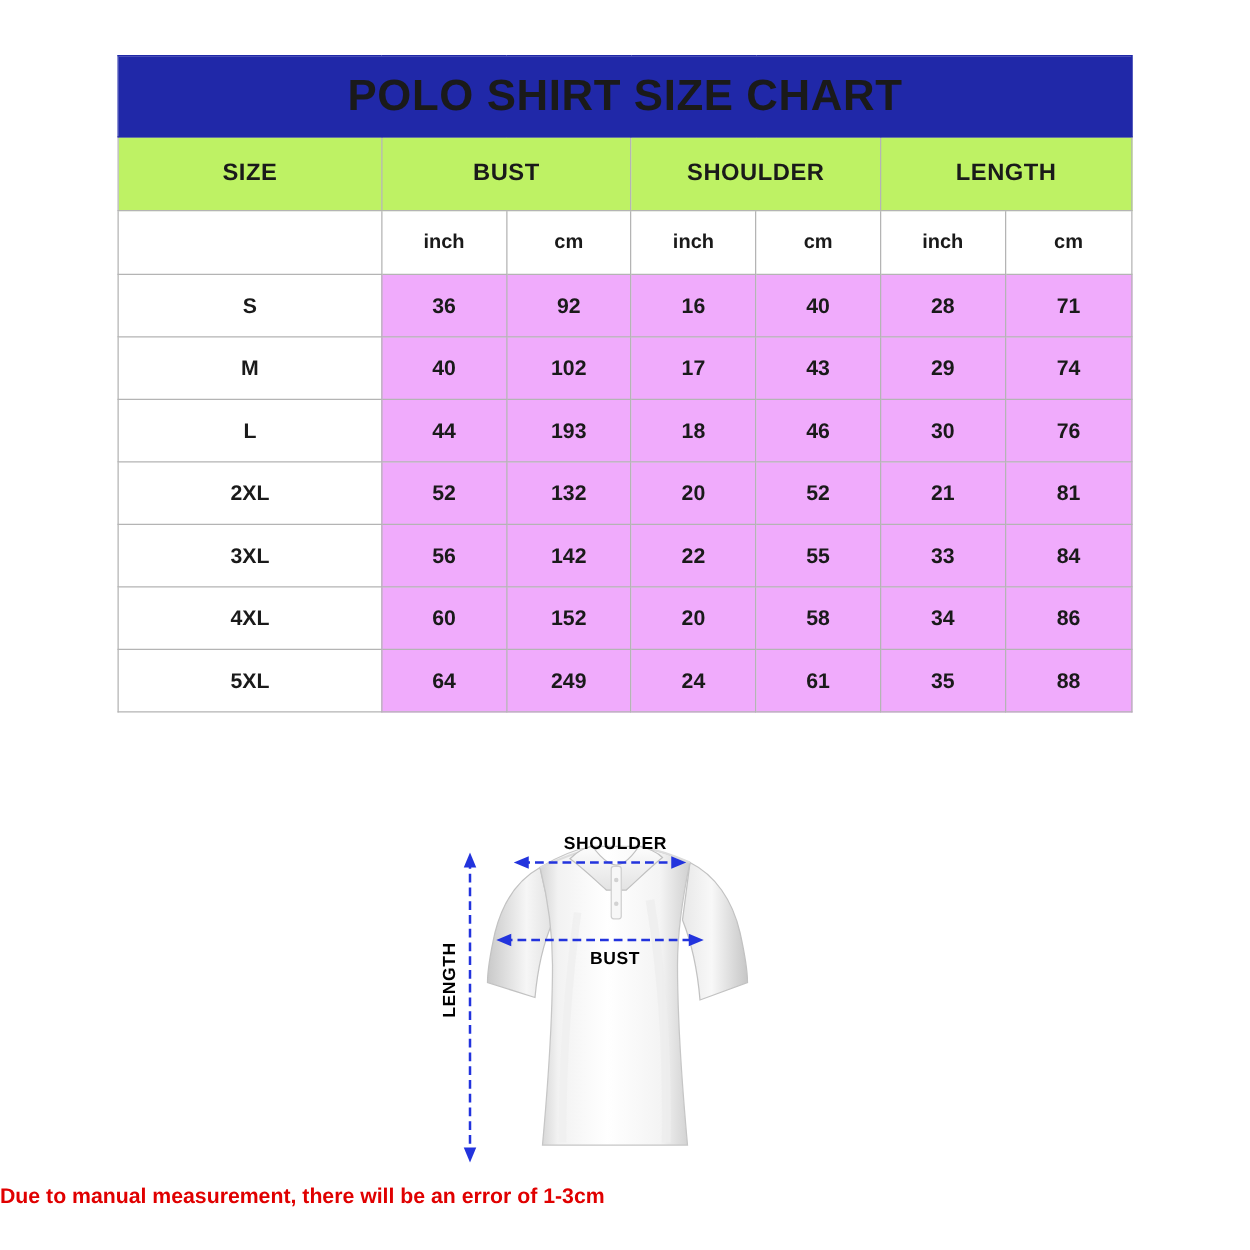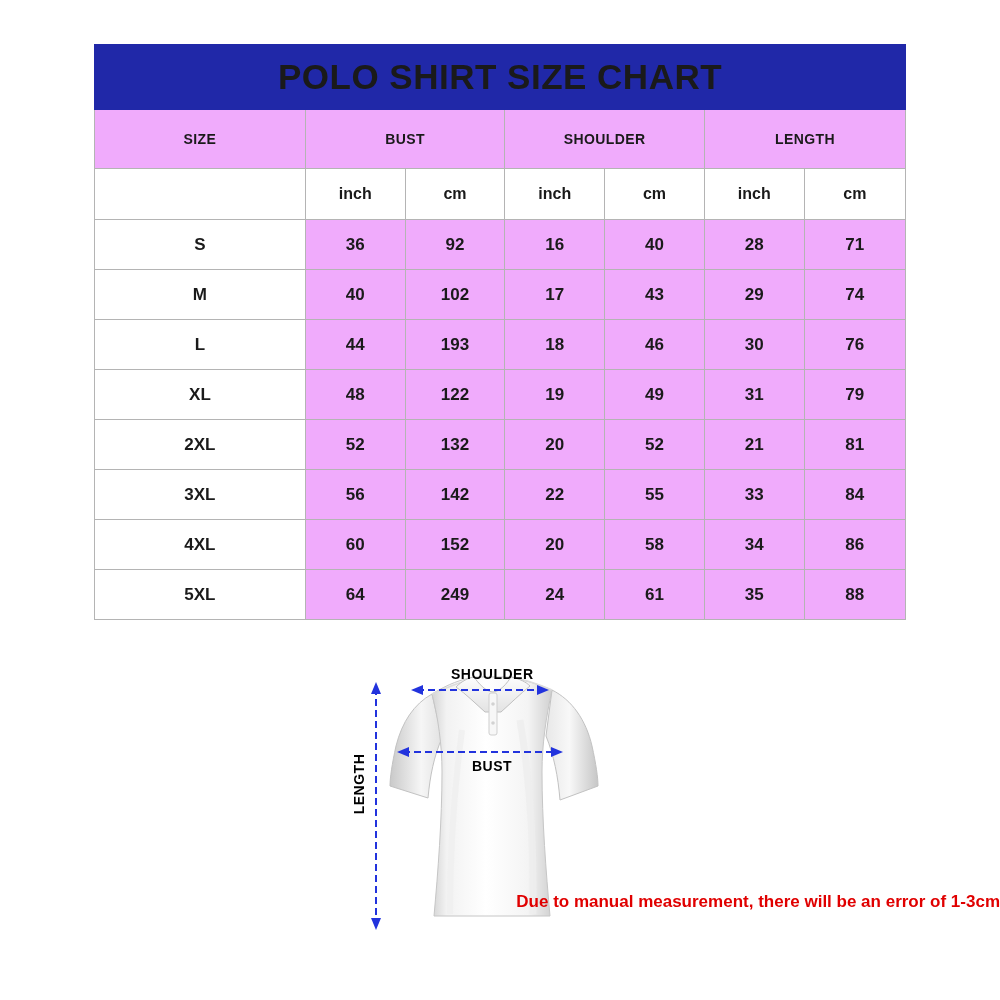--- a/index.html
+++ b/index.html
@@ -50,22 +50,22 @@
     background: #2028a8;
     color: #ffffff;
     font-size: 35px;
     letter-spacing: 0.5px;
     height: 62px;
     border: 1px solid #2028a8 !important;
     font-weight: bold;
   }
 
   .head-cell {
-    background: #f0abfc;
-    font-size: 14px;
+    background: #bef264;
+    font-size: 19px;
     height: 56px;
     letter-spacing: 0.4px;
   }
 
   .unit-cell {
     background: #ffffff;
     font-size: 16px;
     height: 48px;
     font-weight: bold;
   }
@@ -133,23 +133,23 @@
     color: #000;
     letter-spacing: 0.5px;
     transform: rotate(-90deg);
     transform-origin: center center;
     white-space: nowrap;
   }
 
   .note {
     position: absolute;
     left: 0;
-    top: 892px;
+    top: 947px;
     width: 1000px;
-    text-align: right;
+    text-align: left;
     color: #e00000;
     font-size: 17px;
     font-weight: bold;
   }
 </style>
 </head>
 <body>
 
 <div class="page">
 
@@ -203,29 +203,20 @@
           <td class="val-cell">74</td>
         </tr>
         <tr>
           <td class="size-cell">L</td>
           <td class="val-cell">44</td>
           <td class="val-cell">193</td>
           <td class="val-cell">18</td>
           <td class="val-cell">46</td>
           <td class="val-cell">30</td>
           <td class="val-cell">76</td>
-        </tr>
-        <tr>
-          <td class="size-cell">XL</td>
-          <td class="val-cell">48</td>
-          <td class="val-cell">122</td>
-          <td class="val-cell">19</td>
-          <td class="val-cell">49</td>
-          <td class="val-cell">31</td>
-          <td class="val-cell">79</td>
         </tr>
         <tr>
           <td class="size-cell">2XL</td>
           <td class="val-cell">52</td>
           <td class="val-cell">132</td>
           <td class="val-cell">20</td>
           <td class="val-cell">52</td>
           <td class="val-cell">21</td>
           <td class="val-cell">81</td>
         </tr>

